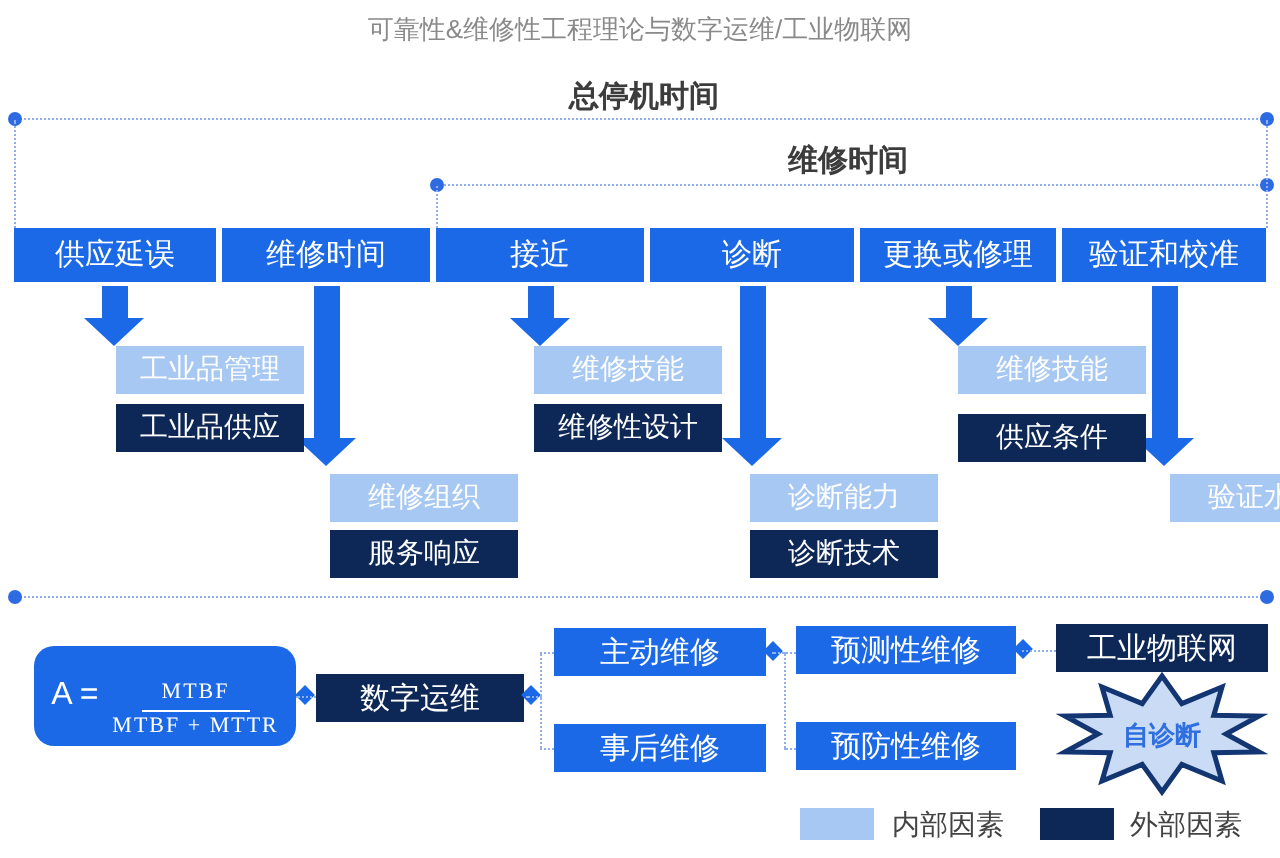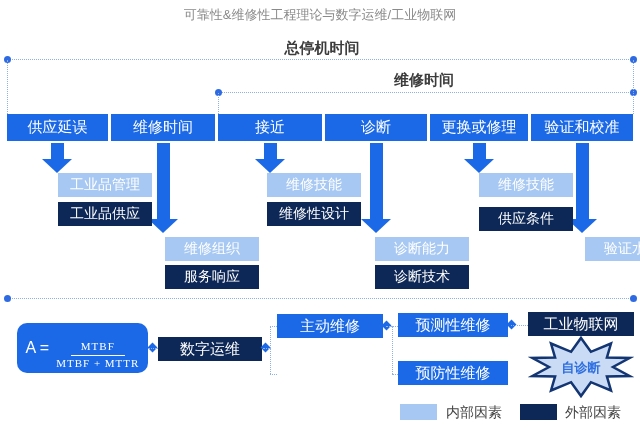--- a/index.html
+++ b/index.html
@@ -141,20 +141,21 @@
 
   <div class="bbox dark" style="left:158px;top:337px;width:104px">数字运维</div>
 
   <div class="diamond" style="left:262px;top:344px"></div>
   <div class="dotline-h" style="left:263px;top:348px;width:8px"></div>
   <div class="dotline-v" style="left:270px;top:326px;height:48px"></div>
   <div class="dotline-h" style="left:270px;top:326px;width:7px"></div>
   <div class="dotline-h" style="left:270px;top:374px;width:7px"></div>
 
   <div class="bbox blue" style="left:277px;top:314px;width:106px">主动维修</div>
+  <div class="bbox blue" style="left:277px;top:362px;width:106px">事后维修</div>
 
   <div class="diamond" style="left:383px;top:322px"></div>
   <div class="dotline-h" style="left:386px;top:326px;width:12px"></div>
   <div class="dotline-v" style="left:392px;top:326px;height:48px"></div>
   <div class="dotline-h" style="left:392px;top:374px;width:6px"></div>
 
   <div class="bbox blue" style="left:398px;top:313px;width:110px">预测性维修</div>
   <div class="bbox blue" style="left:398px;top:361px;width:110px">预防性维修</div>
 
   <div class="diamond" style="left:508px;top:321px"></div>

